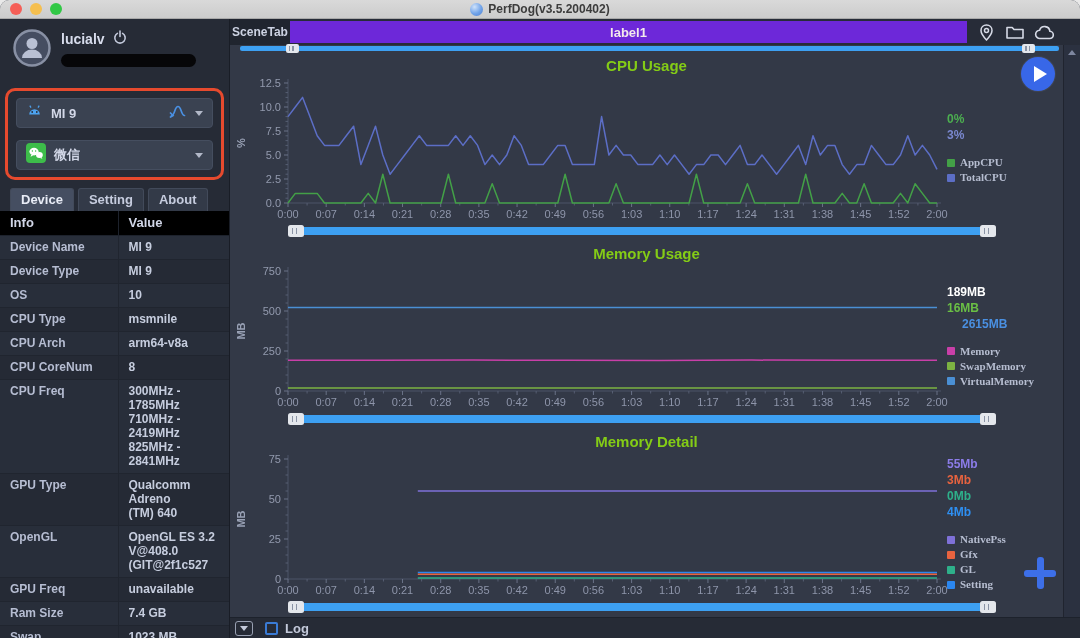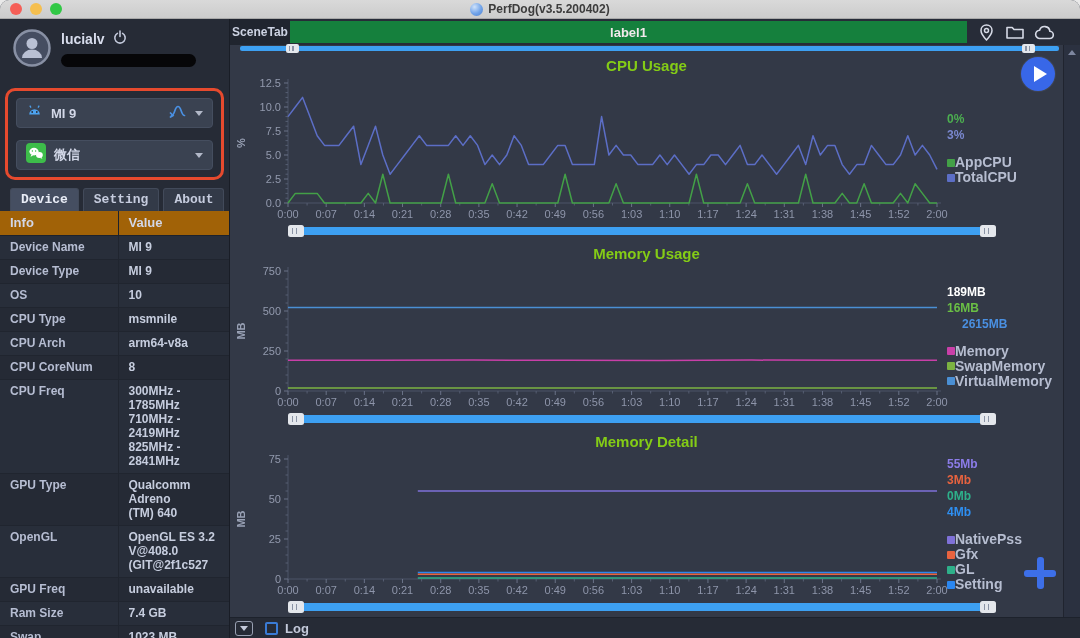--- a/index.html
+++ b/index.html
@@ -26,26 +26,26 @@
   .email-redacted { margin-top:7px; width:135px; height:13px; background:#060608; border-radius:7px; }
 
   .select-box { margin:2px 5px 8px 5px; border:3px solid #e64a2e; border-radius:10px; padding:7px 8px; }
   .dropdown { height:30px; background:#3a4251; border:1px solid #454e5f; border-radius:4px; display:flex; align-items:center;
               gap:8px; padding:0 9px; cursor:default; }
   .dropdown + .dropdown { margin-top:12px; }
   .dd-label { font-size:13px; font-weight:700; color:#d3d8e8; flex:1; }
   .caret { width:0; height:0; border-left:4.5px solid transparent; border-right:4.5px solid transparent; border-top:5.5px solid #b2b8c8; }
 
   .tabs { display:flex; gap:4px; margin:4px 0 0 10px; }
-  .tab { font-family:Liberation Mono, monospace; font-size:13px; font-weight:700; color:#c6ccde; background:#333a48; border:1px solid #424a5a;
+  .tab { font-family:Liberation Sans, sans-serif; font-size:13px; font-weight:700; color:#c6ccde; background:#333a48; border:1px solid #424a5a;
          border-bottom:none; border-radius:3px 3px 0 0; padding:3px 10px 4px; cursor:default; }
   .tab.active { background:#454e61; color:#e8ecf6; }
 
   .info-table { width:100%; border-collapse:collapse; font-size:12px; }
-  .info-table th { text-align:left; font-size:13px; font-weight:700; color:#d2d7e8; background:#a16207;
+  .info-table th { text-align:left; font-size:13px; font-weight:700; color:#d2d7e8; background:#000000;
                    padding:4px 10px 5px; border-bottom:1px solid #1d222c; }
   .info-table th + th { border-left:1px solid #1d222c; }
   .info-table td { padding:4px 10px 5px; vertical-align:top; border-bottom:1px solid #20252f; }
   .info-table td.c-info { width:118px; font-weight:700; color:#b6bdd2; }
   .info-table td.c-value { font-weight:700; color:#c6cdde; white-space:pre-line; border-left:1px solid #20252f; }
   .info-table tr:nth-child(odd) { background:#282e3a; }
   .info-table tr:nth-child(even) { background:#252a35; }
 
   
   .main { flex:1; position:relative; background:#333947; display:flex; flex-direction:column; }
@@ -65,21 +65,21 @@
 
   .charts { flex:1; margin-right:17px; }
   .chart { height:188px; padding-top:4px; }
   .chart-title { text-align:center; font-size:15px; font-weight:700; color:#84cc16; height:18px; line-height:18px; }
   .chart-row { display:flex; height:146px; }
   svg.plot { display:block; overflow:visible; flex:0 0 auto; }
   svg text { font-family:"Liberation Sans", sans-serif; }
   .side { width:118px; display:flex; flex-direction:column; justify-content:center; padding-left:2px; }
   .side-values div { font-size:12px; font-weight:700; line-height:16px; }
   .side-legend { margin-top:12px; }
-  .legend-item { display:flex; align-items:center; font-size:14px; font-weight:700; color:#b6bdd0; line-height:15px; }
+  .legend-item { display:flex; align-items:center; gap:5px; font-size:11px; font-weight:700; color:#b6bdd0; line-height:15px;font-family:Liberation Serif, serif; }
   .swatch { width:8px; height:8px; border-radius:1px; display:inline-block; flex:0 0 auto; }
 
   .hscroll { margin:4px 0 0 58px; width:708px; height:12px; display:flex; align-items:center; }
   .hscroll .bar { flex:1; height:8px; background:#3da0f2; }
   .grip { width:16px; height:12px; background:#e4e7ec; border-radius:2.5px; position:relative; flex:0 0 auto; }
   .grip::after { content:""; position:absolute; inset:3px 4px; background:repeating-linear-gradient(90deg,#8a93a5 0 1.5px,transparent 1.5px 4px); }
 
   .vscroll { position:absolute; top:26px; right:0; bottom:21px; width:17px; background:#2b3140; border-left:1px solid #20242f;
              display:flex; justify-content:center; }
   .vscroll .up { margin-top:5px; width:0; height:0; border-left:4px solid transparent; border-right:4px solid transparent;
@@ -247,21 +247,21 @@
               <td class="c-info">Swap</td>
               <td class="c-value">1023 MB</td>
             </tr>
           </tbody>
       </table>
     </aside>
 
     <main class="main">
       <div class="topbar">
         <div class="scene-tab">SceneTab</div>
-        <div class="label-bar" id="label-bar" style="background: #15803d;">label1</div>
+        <div class="label-bar" id="label-bar" style="background: #6d28d9;">label1</div>
         <div class="topbar-icons">
           <span>
             <svg width="19" height="19" viewBox="0 0 20 20" fill="none" stroke="#d6dae6" stroke-width="1.6">
               <path d="M10 2.2 c-3.3 0-5.8 2.5-5.8 5.7 c0 3.9 5.8 9.9 5.8 9.9 s5.8-6 5.8-9.9 c0-3.2-2.5-5.7-5.8-5.7 z"></path>
               <circle cx="10" cy="7.9" r="2.1"></circle>
             </svg>
           </span>
           <span>
             <svg width="20" height="18" viewBox="0 0 20 18" fill="none" stroke="#d6dae6" stroke-width="1.6" stroke-linejoin="round">
               <path d="M2 4.5 h5.2 l1.8 2 H18 v8.5 H2 z"></path>

